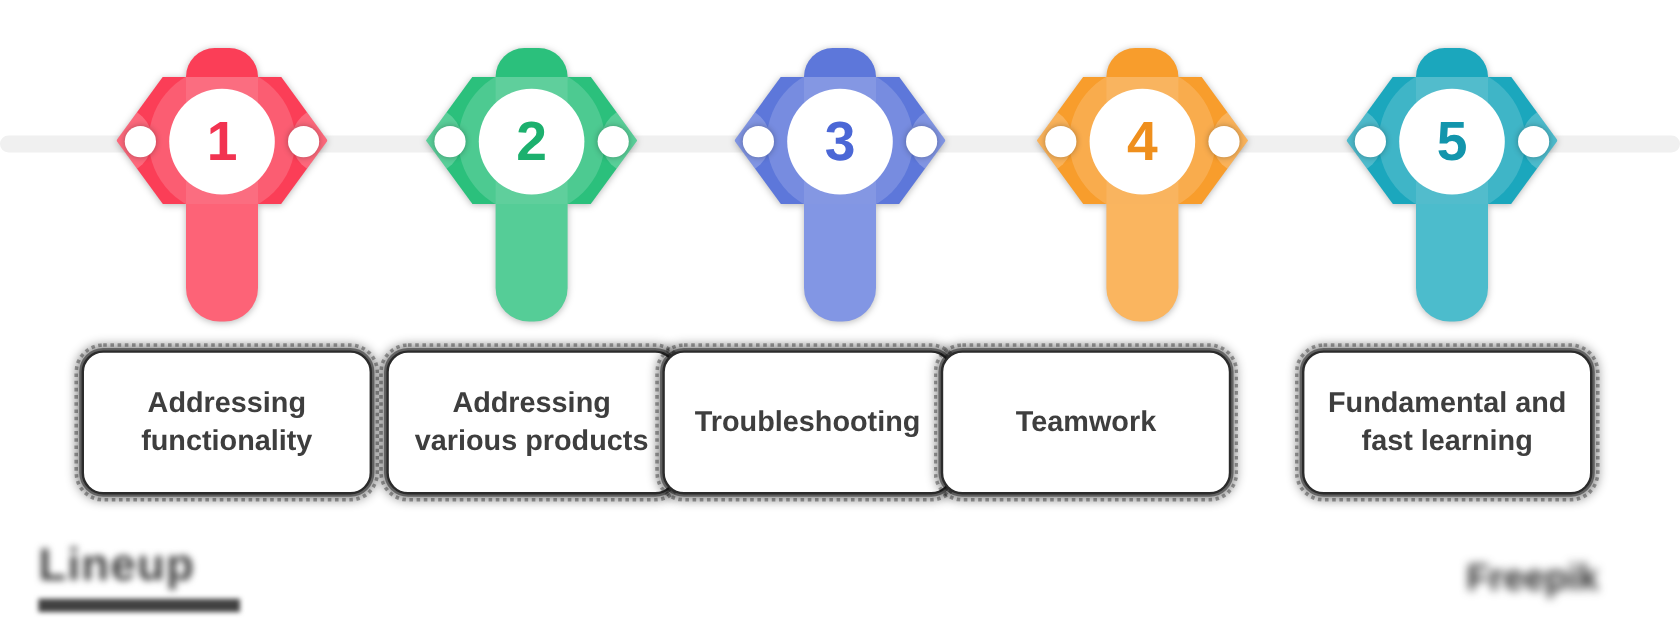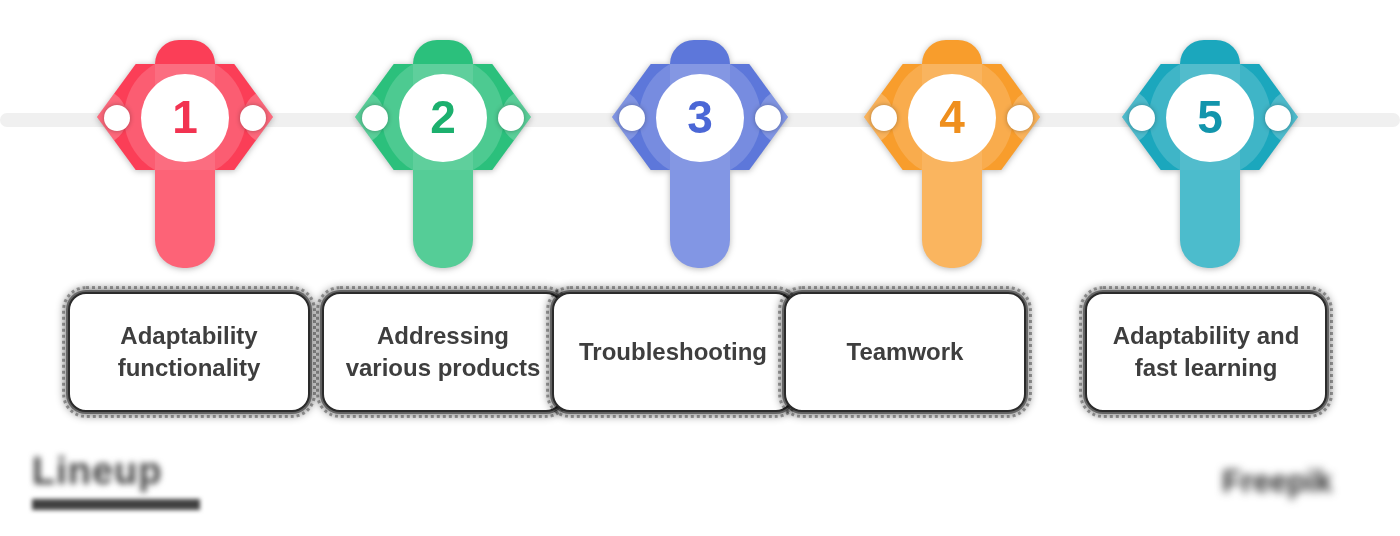--- a/index.html
+++ b/index.html
@@ -155,30 +155,30 @@
     <div class="band"></div>
   </div>
   <div class="dot l"></div>
   <div class="dot r"></div>
   <div class="disc">
     <span class="num">5</span>
   </div>
 </div>
 
 <div class="card" style="left:68px">
-  <div class="lbl">Adaptability functionality</div>
+  <div class="lbl">Addressing functionality</div>
 </div>
 <div class="card" style="left:322px">
   <div class="lbl">Addressing various products</div>
 </div>
 <div class="card" style="left:552px">
   <div class="lbl">Troubleshooting</div>
 </div>
 <div class="card" style="left:784px">
   <div class="lbl">Teamwork</div>
 </div>
 <div class="card" style="left:1085px">
-  <div class="lbl">Adaptability and fast learning</div>
+  <div class="lbl">Fundamental and fast learning</div>
 </div>
 
 <div class="logo-text">Lineup</div>
 <div class="logo-bar"></div>
 <div class="credit-text">Freepik</div>
 
 </body></html>

